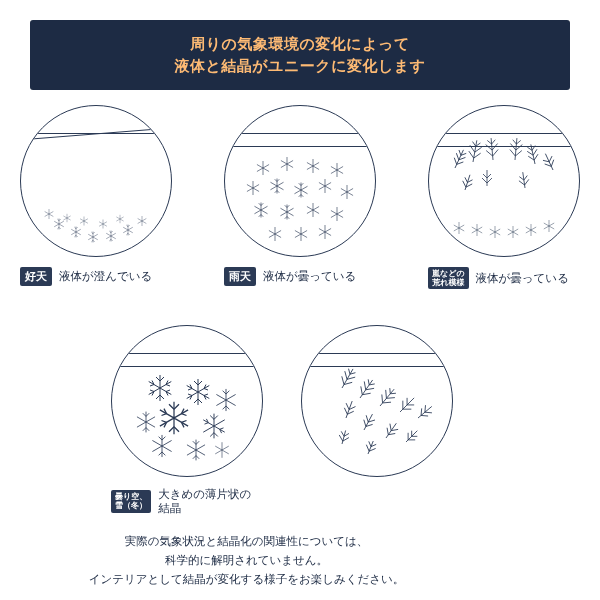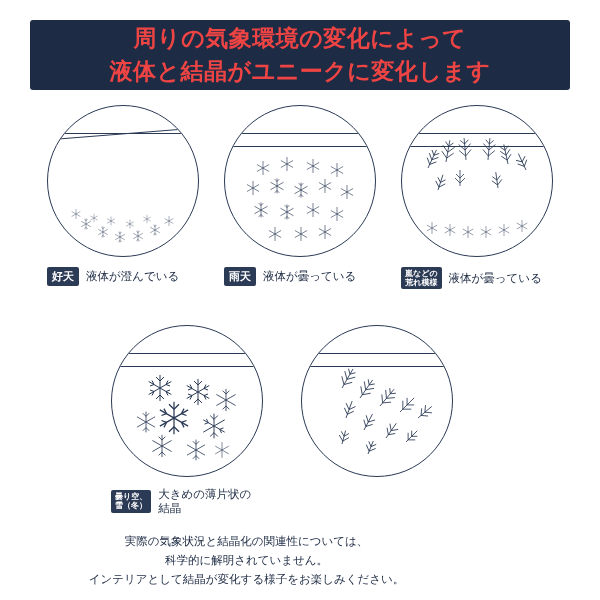--- a/index.html
+++ b/index.html
@@ -29,35 +29,35 @@
     width: 540px;
     height: 70px;
     background: #1d2b44;
     border-radius: 3px;
     display: flex;
     flex-direction: column;
     align-items: center;
     justify-content: center;
   }
   .banner .line {
-    color: #ef4444;
-    font-size: 23px;
+    color: #fdba74;
+    font-size: 15px;
     font-weight: bold;
     letter-spacing: 0.5px;
     line-height: 1.45;
     white-space: nowrap;
   }
 
   
   .row {
     position: absolute;
     display: flex;
     justify-content: center;
   }
-  .row-1 { left: 0; top: 105px; width: 600px; gap: 9px; }
+  .row-1 { left: 0; top: 105px; width: 600px; gap: 36px; }
   .row-2 { left: 0; top: 325px; width: 564px; gap: 22px; }
 
   .card {
     width: 168px;
     display: flex;
     flex-direction: column;
     align-items: center;
   }
 
   .jar {

